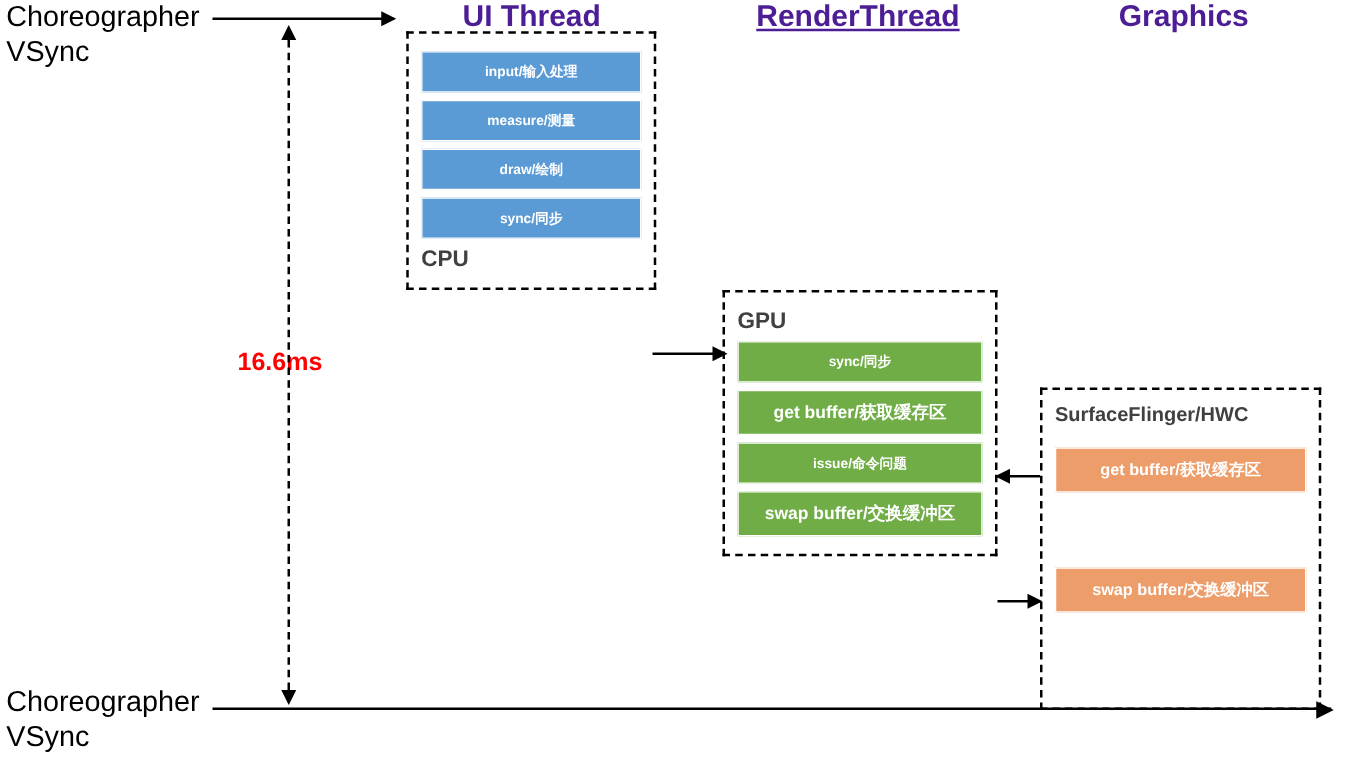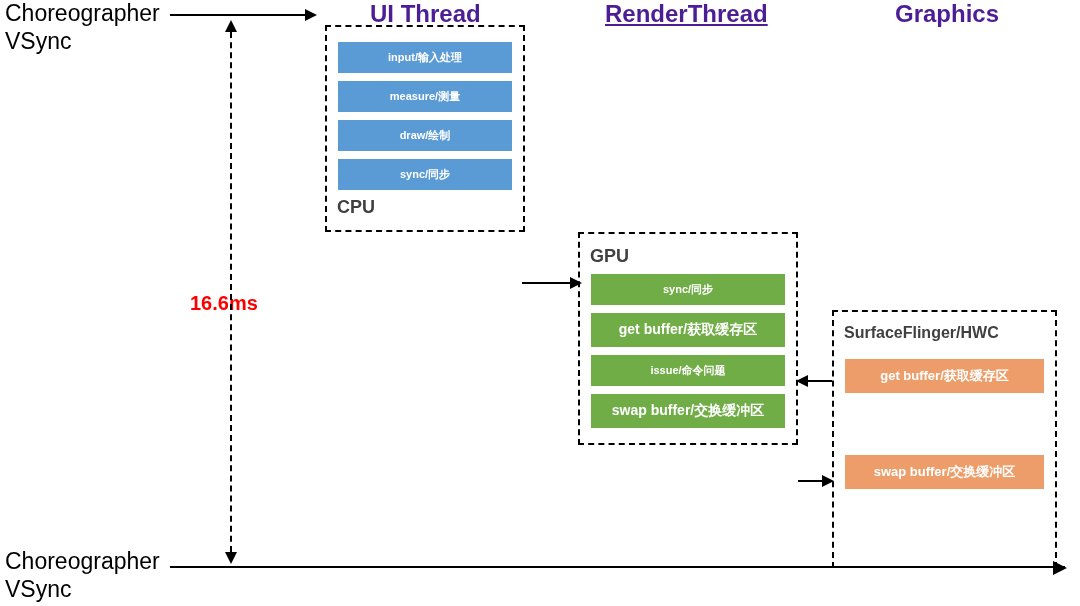--- a/index.html
+++ b/index.html
@@ -129,21 +129,21 @@
 </div>
 <div class="col-header" style="left:370px; top:0;">UI Thread</div>
 <div class="col-header" style="left:605px; top:0;text-decoration:underline;">RenderThread</div>
 <div class="col-header" style="left:895px; top:0;">Graphics</div>
 
 <div class="vsync-label" style="left:5px; top:548px;">
   <span>Choreographer</span><br>
   <span>VSync</span>
 </div>
 
-<div class="timing" style="left:190px; top:292px;">16.6ms</div>
+<div class="timing" style="left:190px; top:279px;">16.6ms</div>
 
 <div class="arrow-h" style="left:170px; top:14px; width:145px;"></div>
 
 <div class="dash-vert" style="left:230px; top:22px; height:540px;"></div>
 
 <div class="long-arrow" style="left:170px; top:566px; width:895px;"></div>
 
 <div class="dashed-box" style="left:325px; top:25px; width:200px;">
   <div class="stage blue">input/输入处理</div>
   <div class="stage blue">measure/测量</div>

